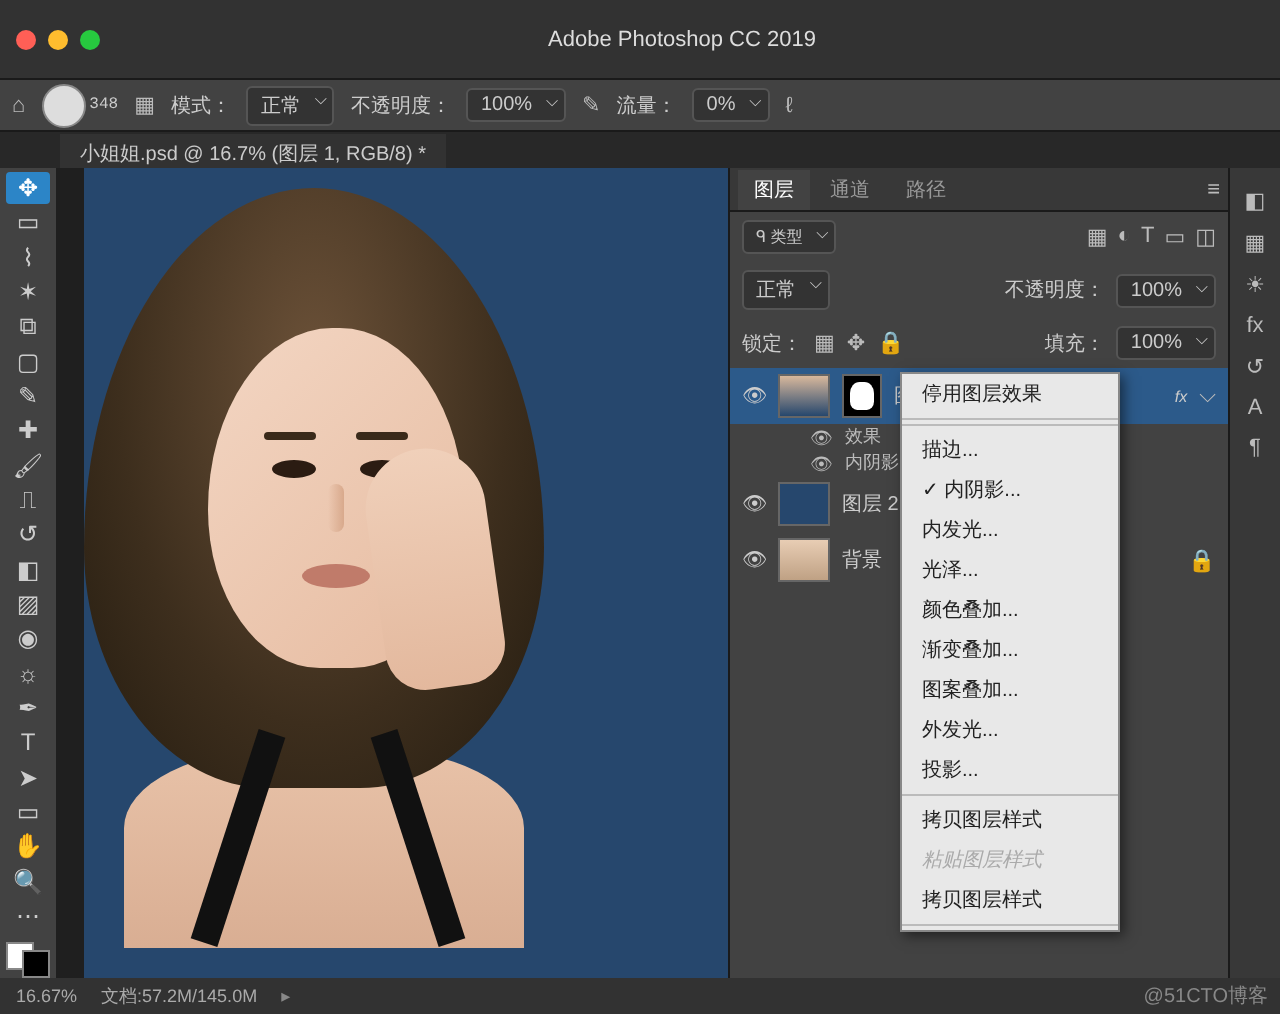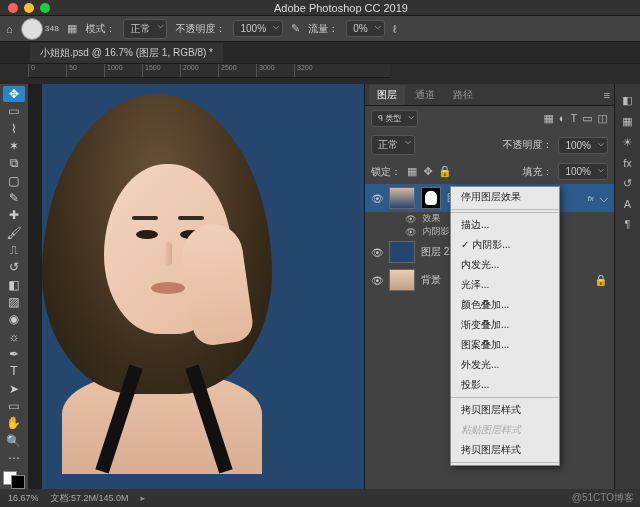--- a/index.html
+++ b/index.html
@@ -1,17 +1,17 @@
 <!DOCTYPE html>
 <html><head>
 <meta charset="utf-8">
 <style>
   * { margin:0; padding:0; box-sizing:border-box; font-family:"Helvetica Neue",Arial,sans-serif; }
   body { width:640px; height:507px; background:#2a2a2a; color:#ccc; font-size:10px; overflow:hidden; position:relative; }
-  .titlebar { height:16px; background:#323232; display:flex; align-items:center; padding:0 8px; border-bottom:1px solid #1a1a1a; }
+  .titlebar { height:40px; background:#323232; display:flex; align-items:center; padding:0 8px; border-bottom:1px solid #1a1a1a; }
   .traffic { display:flex; gap:6px; }
   .traffic span { width:10px; height:10px; border-radius:50%; display:block; }
   .tl-red { background:#ff5f56; } .tl-yel { background:#ffbd2e; } .tl-grn { background:#27c93f; }
   .titlebar-title { flex:1; text-align:center; font-size:11px; color:#ddd; }
   .optbar { height:26px; background:#424242; display:flex; align-items:center; padding:0 6px; gap:8px; border-bottom:1px solid #1a1a1a; font-size:10px; }
   .swatch { width:22px; height:22px; background:#ddd; border-radius:50%; border:1px solid #888; }
   .swatch-num { font-size:8px; margin-left:2px;font-family:Liberation Mono, monospace; }
   .dd { background:#333; padding:2px 16px 2px 6px; border:1px solid #555; border-radius:3px; position:relative; }
   .dd::after { content:"⌵"; position:absolute; right:3px; top:1px; font-size:8px; }
   .tabbar { height:22px; background:#282828; padding-left:30px; display:flex; align-items:center; border-bottom:1px solid #1a1a1a; }

